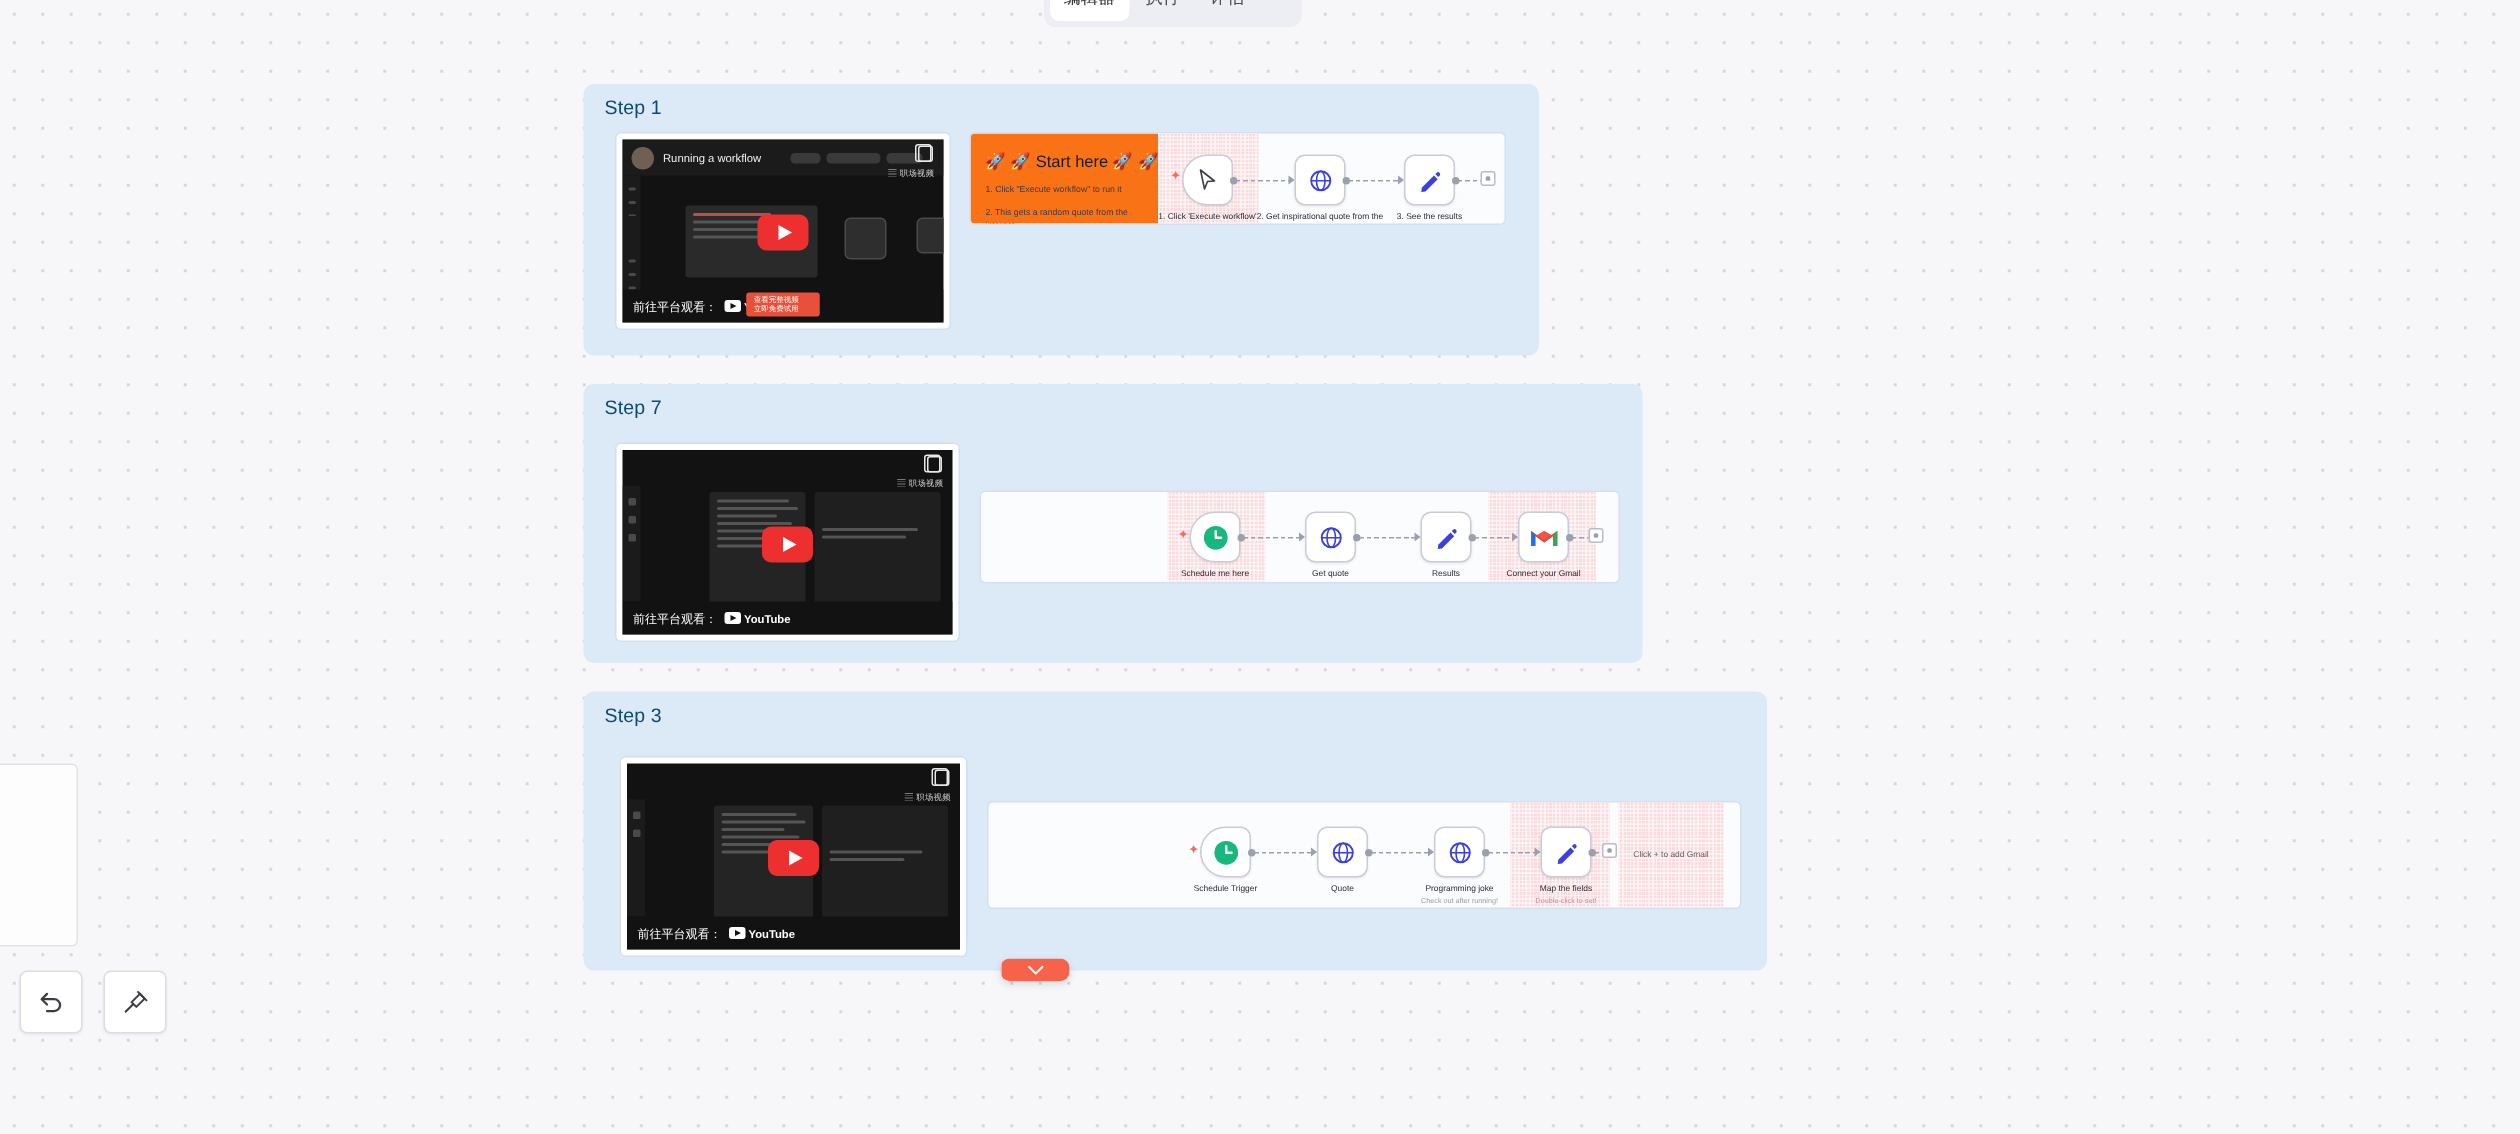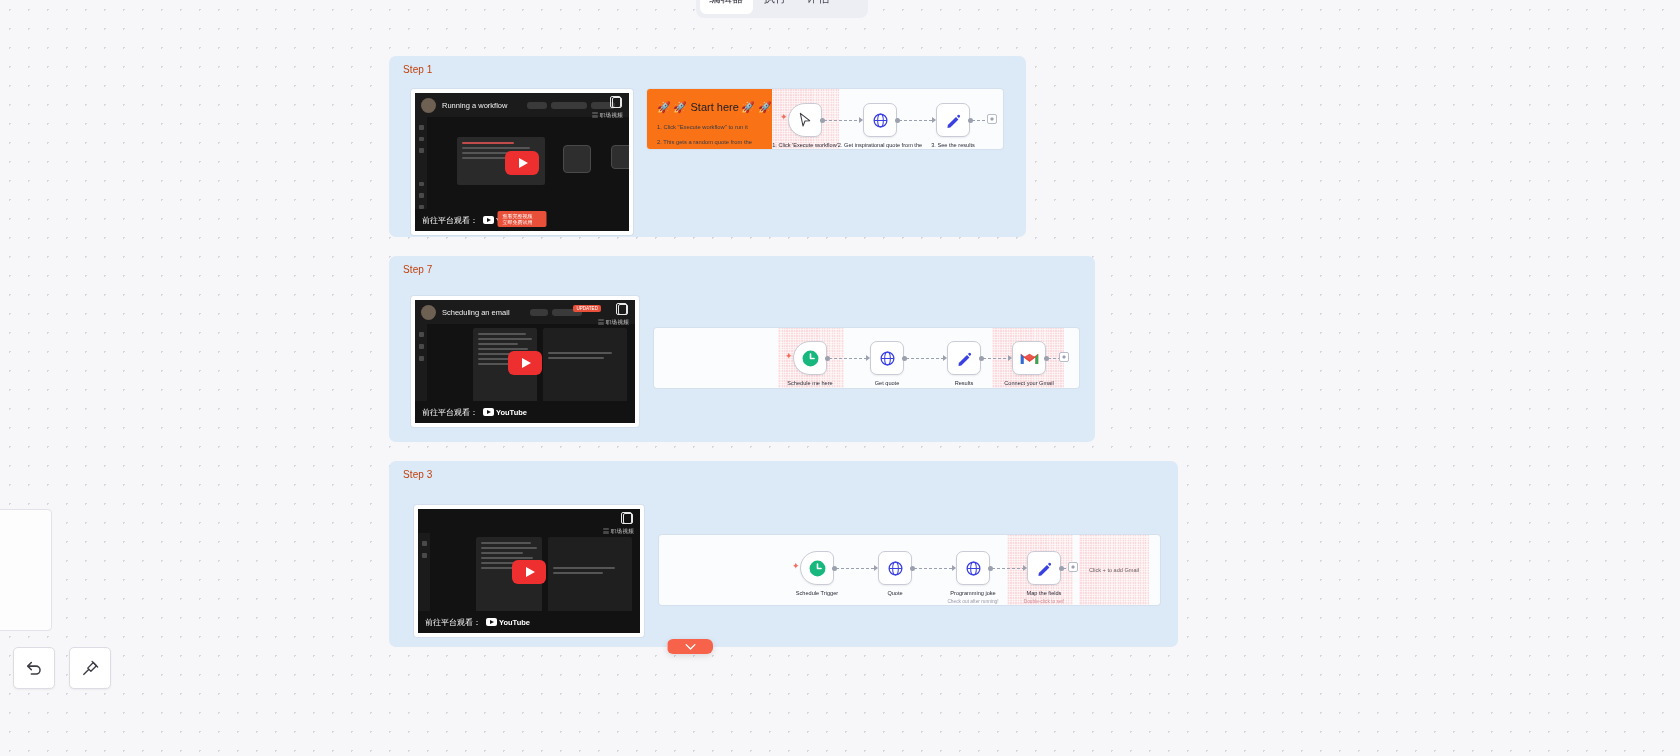--- a/index.html
+++ b/index.html
@@ -35,21 +35,21 @@
   .tab.active { background: #ffffff; color: #2b2b36; }
 
   
   .step {
     position: absolute;
     background: #dce9f7;
     border-radius: 7px;
   }
   .step-title {
     position: absolute; left: 14px; top: 8px;
-    font-size: 10px; color: #c2410c; font-weight: 400;
+    font-size: 13px; color: #0c4a6e; font-weight: 400;
     letter-spacing: .1px;
   }
 
   
   .video {
     position: absolute;
     background: #ffffff;
     padding: 4px;
     border-radius: 3px;
     box-shadow: 0 0 0 1px rgba(0,0,0,.04);
@@ -247,21 +247,21 @@
 
 <div class="topbar">
   <div class="tab active">编辑器</div>
   <div class="tab">执行</div>
   <div class="tab">评估</div>
 </div>
 
 <div class="step" style="left:389px; top:56px; width:637px; height:181px;">
   <div class="step-title">Step 1</div>
 
-  <div class="video" style="left:22px; top:33px; width:222px; height:146px;">
+  <div class="video" style="left:22px; top:33px; width:222px; height:130px;">
     <div class="video-inner">
       <div class="v-topbar">
         <div class="v-avatar"></div>
         <div class="v-title">Running a workflow</div>
         <div class="v-chiprow">
           <div class="v-chip" style="width:20px"></div>
           <div class="v-chip" style="width:36px"></div>
           <div class="v-chip" style="width:24px"></div>
         </div>
       </div>
@@ -347,29 +347,20 @@
     <div class="conn" style="left:325px; top:30.5px; width:15px;"></div>
     <div class="endbox" style="left:340px; top:25px;"></div>
   </div>
 </div>
 
 <div class="step" style="left:389px; top:256px; width:706px; height:186px;">
   <div class="step-title">Step 7</div>
 
   <div class="video" style="left:22px; top:40px; width:228px; height:131px;">
     <div class="video-inner">
-      <div class="v-topbar">
-        <div class="v-avatar"></div>
-        <div class="v-title">Scheduling an email</div>
-        <div class="v-chiprow">
-          <div class="v-chip" style="width:18px"></div>
-          <div class="v-chip" style="width:30px"></div>
-        </div>
-        <div style="position:absolute;right:34px;top:5px;background:#e8503a;color:#fff;font-size:4.6px;padding:1px 3px;border-radius:2px;">UPDATED</div>
-      </div>
       <div class="v-copy"></div>
       <div class="v-brand">▤ 职场视频</div>
       <div class="v-canvas">
         <div class="v-sidebar">
           <div class="v-sdot"></div>
             <div class="v-sdot"></div>
             <div class="v-sdot"></div>
         </div>
         <div class="v-note" style="left:58px; top:4px; width:64px; height:76px; background:#242424;">
           <div class="v-note-line" style="width:48px; margin-top:5px"></div>

